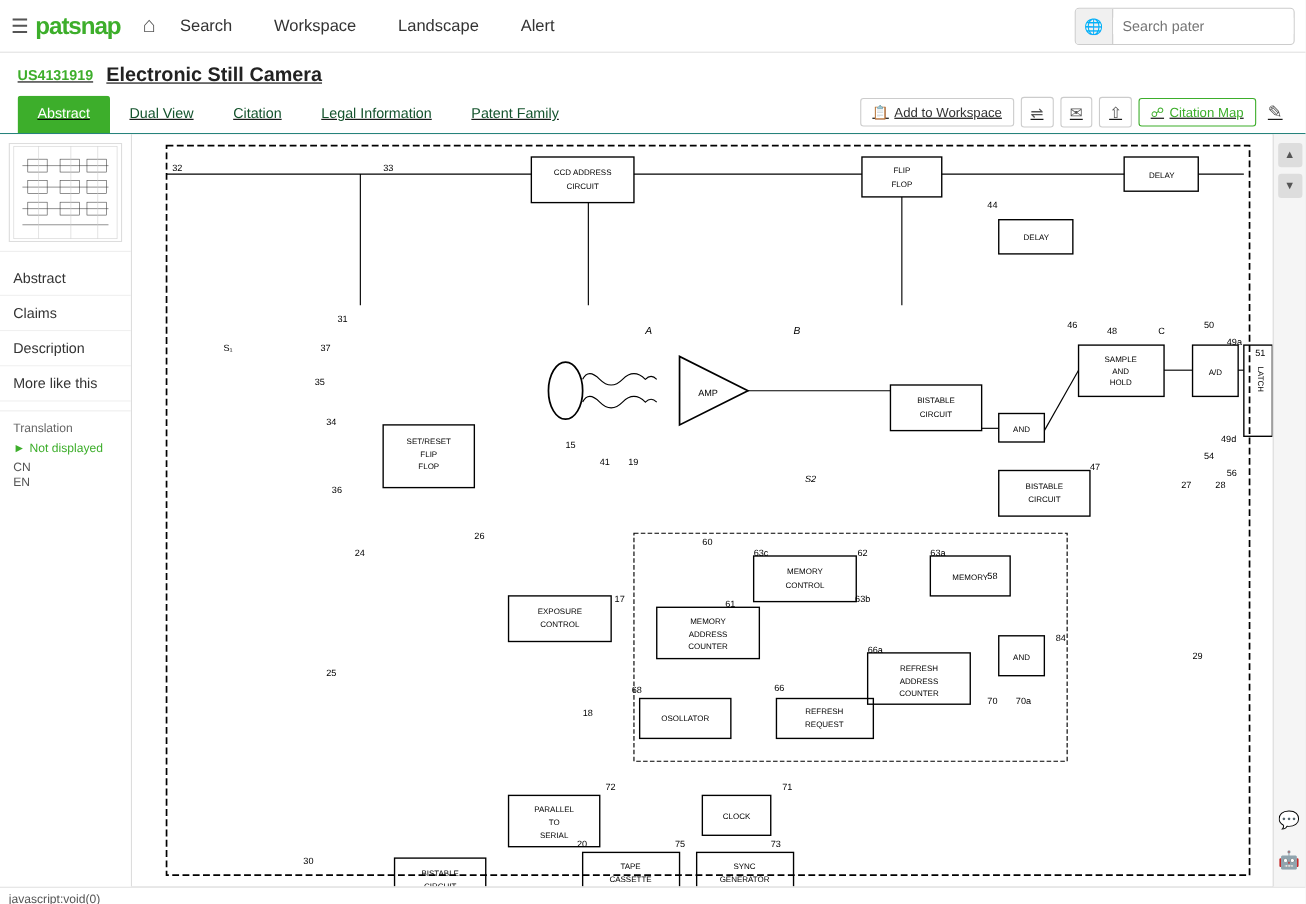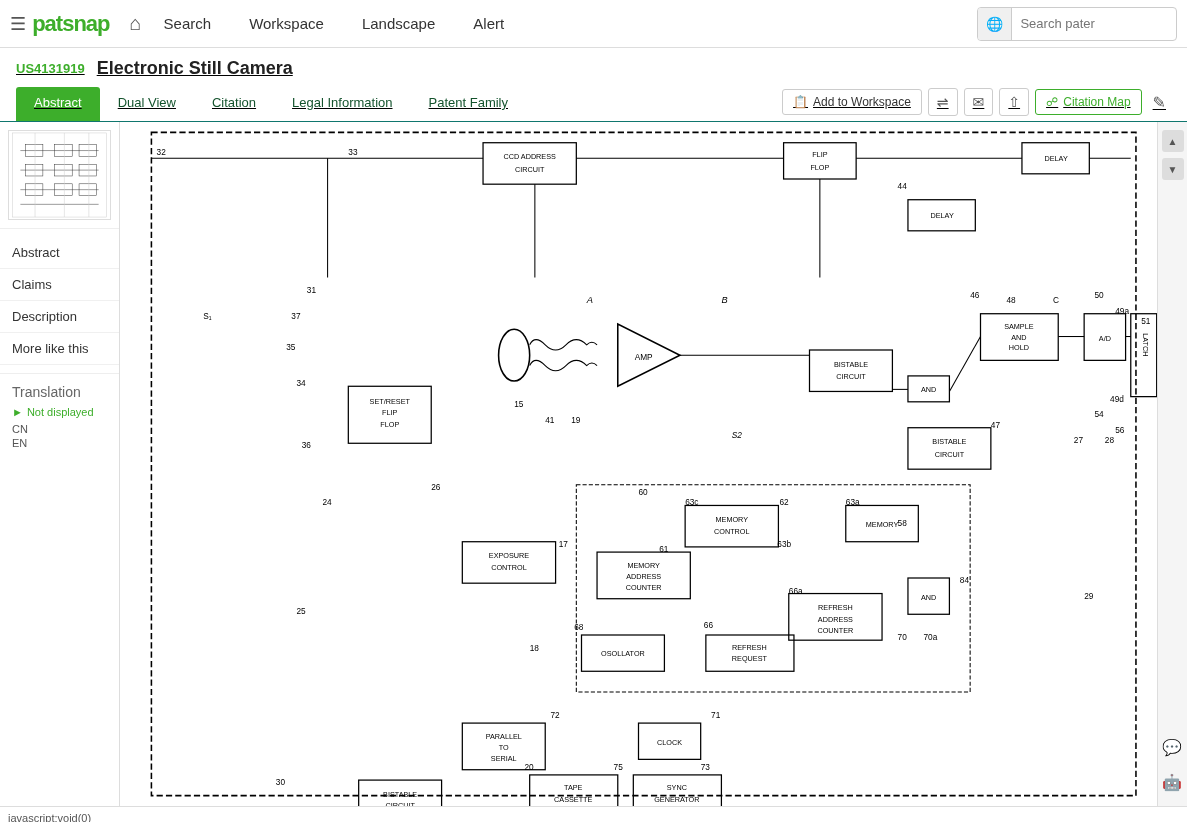--- a/index.html
+++ b/index.html
@@ -200,21 +200,21 @@
       font-size: 13px;
       color: #333;
       cursor: pointer;
       border-bottom: 1px solid #f0f0f0;
     }
     .translation-section {
       padding: 10px 12px;
       border-top: 1px solid #eee;
     }
     .translation-label {
-      font-size: 14px;
+      font-size: 11px;
       color: #666;
       margin-bottom: 6px;
     }
     .translation-status {
       font-size: 11px;
       color: #3dae2b;
       display: flex;
       align-items: center;
       gap: 4px;
       margin-bottom: 4px;

